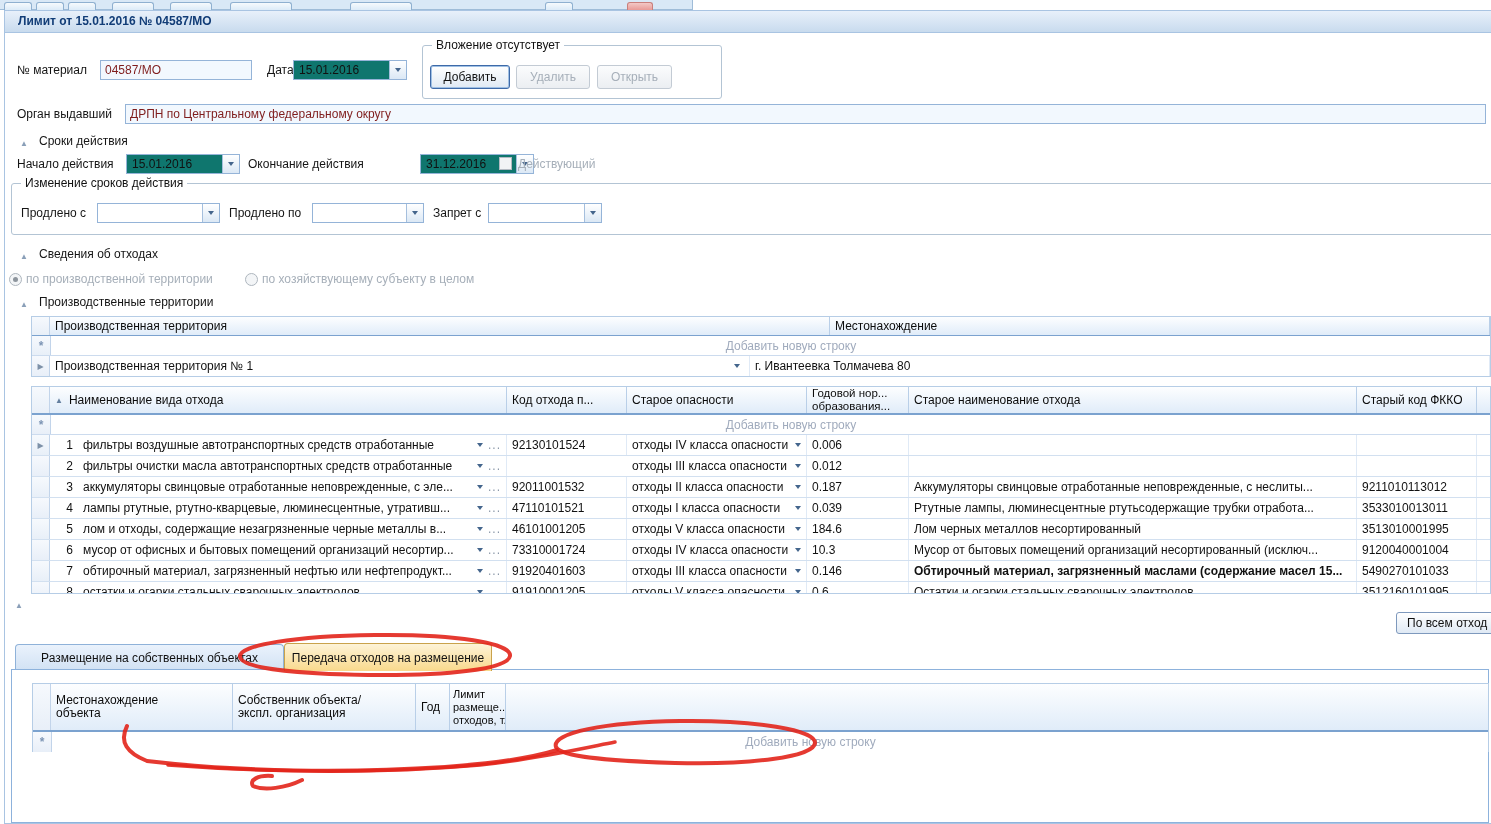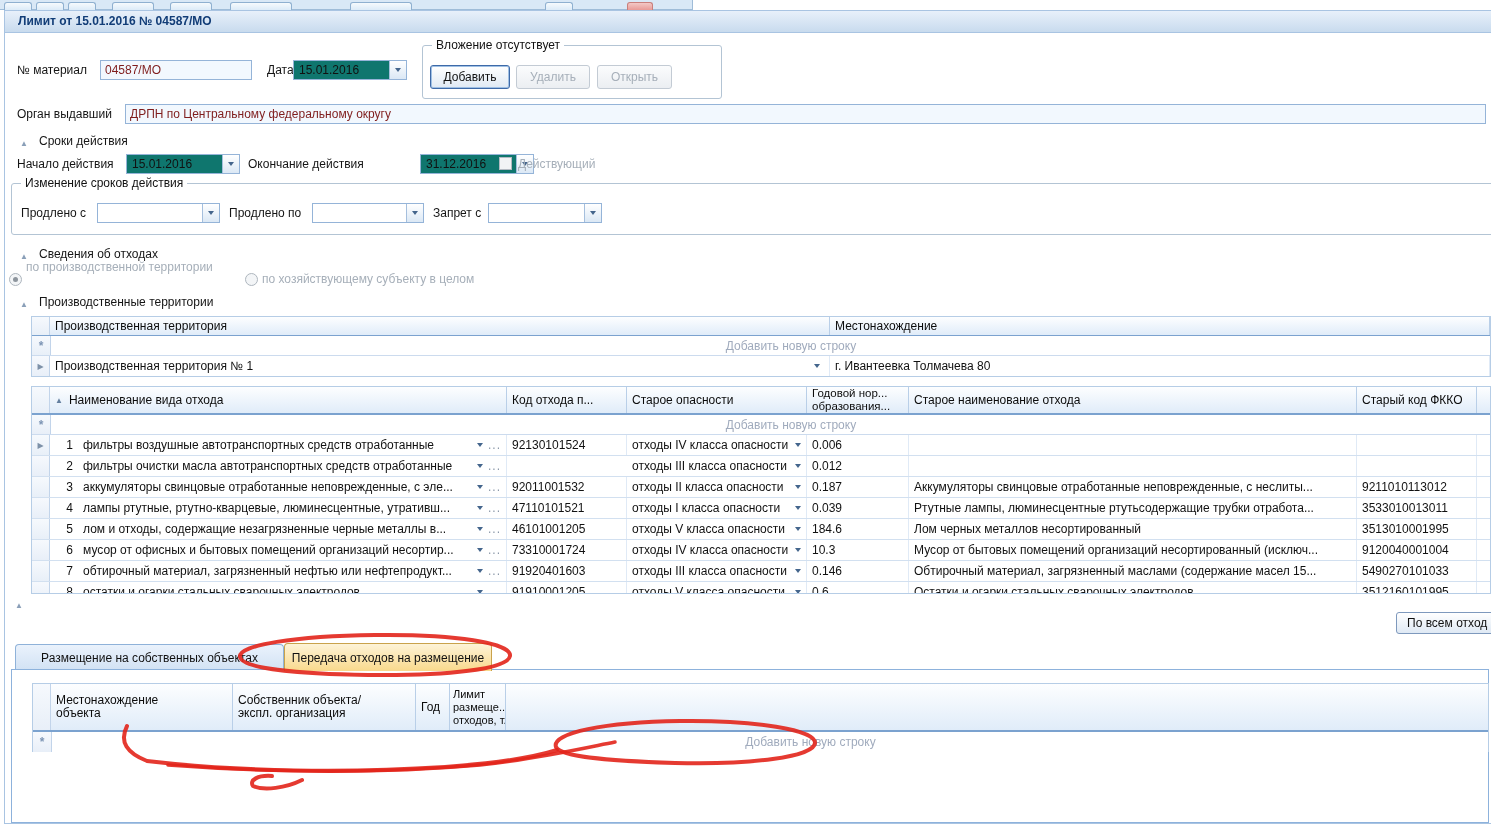--- a/index.html
+++ b/index.html
@@ -137,40 +137,40 @@
         </span>
     </div>
   </div>
 
   <div class="lbl" style="left:15px;top:237px;"><span class="sec-arrow">▲</span></div>
   <div class="lbl" style="left:34px;top:236px;">Сведения об отходах</div>
 
   <div class="radio" style="left:4px;top:262px;">
       <span class="dot"></span>
     </div>
-  <div class="lbl dis" style="left:21px;top:249px;">по производственной территории</div>
+  <div class="lbl dis" style="left:21px;top:261px;">по производственной территории</div>
   <div class="radio" style="left:240px;top:262px;"></div>
   <div class="lbl dis" style="left:257px;top:261px;">по хозяйствующему субъекту в целом</div>
 
   <div class="lbl" style="left:15px;top:285px;"><span class="sec-arrow">▲</span></div>
   <div class="lbl" style="left:34px;top:284px;">Производственные территории</div>
 
   <div class="grid" style="left:26px;top:305px;width:1460px;height:61px;">
     <div class="ghead" style="height:19px;border-bottom-width:1px;">
       <div class="c sel" style="width:18px;"></div>
       <div class="c" style="width:780px;">Производственная территория</div>
       <div class="c" style="flex:1;">Местонахождение</div>
     </div>
     <div class="gadd" style="height:19px;">
       <span class="mark">*</span>
       <span style="padding-left:60px;">Добавить новую строку</span>
     </div>
     <div class="trow" style="height:20px;">
       <div class="c sel" style="width:18px;">▶</div>
-      <div class="c" style="width:780px;">
+      <div class="c" style="width:700px;">
         <span class="grow">Производственная территория № 1</span>
         <i class="tri" style="margin-right:4px;"></i>
       </div>
       <div class="c" style="flex:1;">
         <span class="grow">г. Ивантеевка Толмачева 80</span>
       </div>
     </div>
   </div>
 
   <div class="grid" style="left:26px;top:375px;width:1460px;height:208px;">
@@ -308,21 +308,21 @@
         <span class="grow">обтирочный материал, загрязненный нефтью или нефтепродукт...</span>
         <i class="tri"></i>
         <span class="dots">...</span>
       </div>
       <div class="c" style="width:120px;">91920401603</div>
       <div class="c" style="width:180px;">
         <span class="grow">отходы III класса опасности</span>
           <i class="tri"></i>
       </div>
       <div class="c" style="width:102px;">0.146</div>
-      <div class="c" style="width:448px;">Обтирочный материал, загрязненный маслами (содержание масел 15...</div>
+      <div class="c" style="width:448px;font-weight:bold;">Обтирочный материал, загрязненный маслами (содержание масел 15...</div>
       <div class="c" style="width:120px;">5490270101033</div>
       <div class="c" style="flex:1;border-right:none;"></div>
     </div>
     <div class="trow" style="height:20px;">
       <div class="c sel" style="width:18px;"></div>
       <div class="c" style="width:457px;">
         <span class="num" style="width:18px;display:inline-flex;justify-content:flex-end;margin-right:6px;">8</span>
         <span class="grow">остатки и огарки стальных сварочных электродов</span>
         <i class="tri"></i>
         <span class="dots">...</span>

